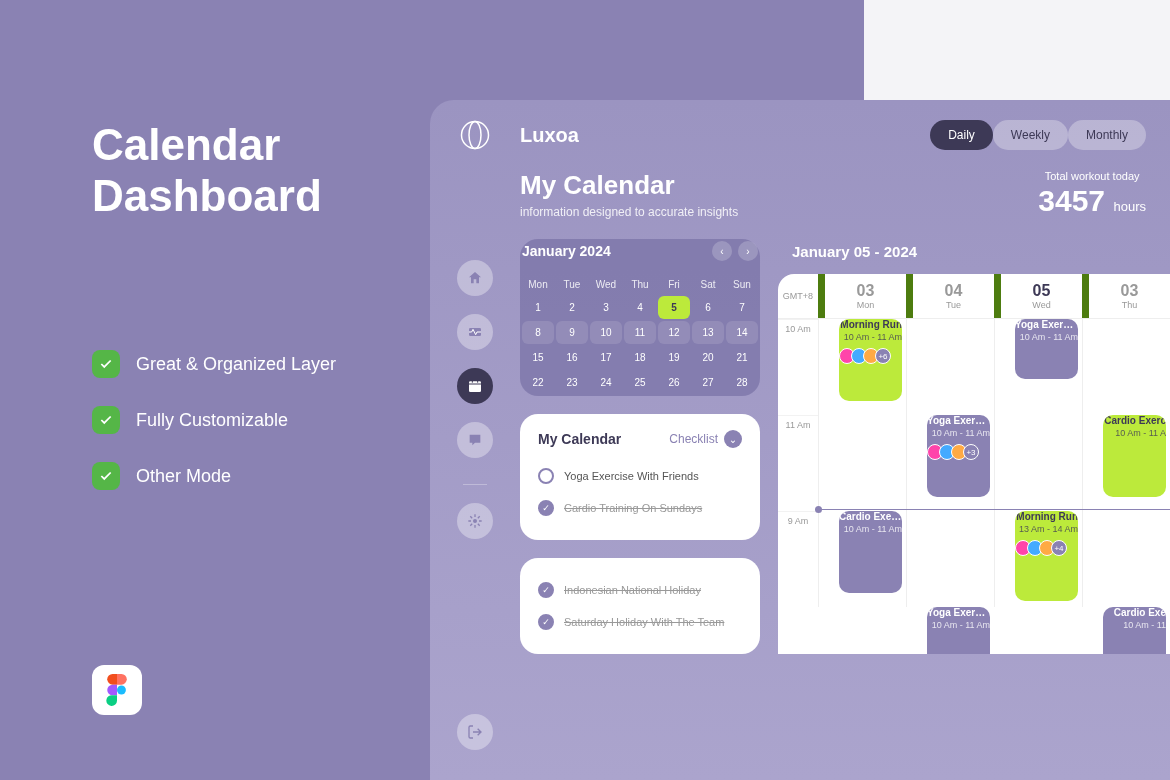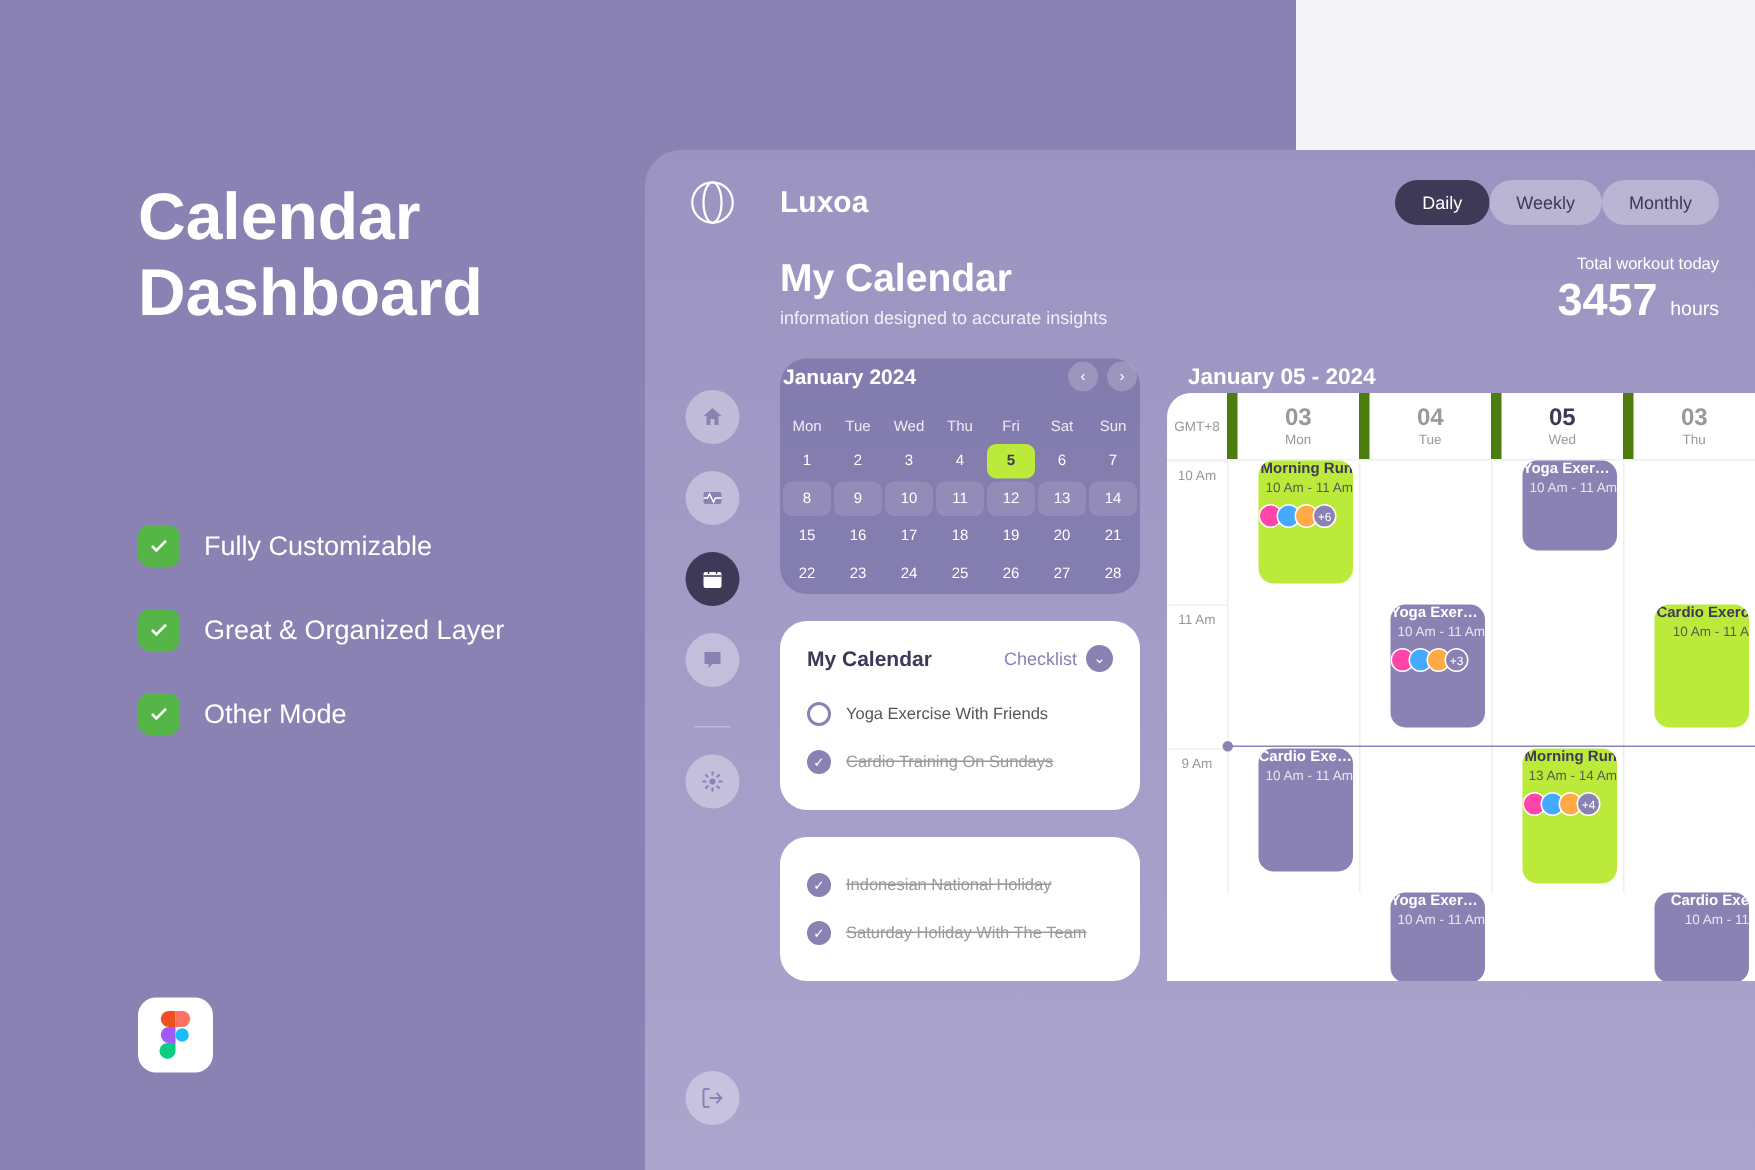--- a/index.html
+++ b/index.html
@@ -28,21 +28,21 @@
 .main { flex: 1; padding: 20px 0 0 0; }
 .topbar { display: flex; align-items: center; padding: 0 24px 0 0; margin-bottom: 20px; }
 .brand { color: white; font-size: 20px; font-weight: 700; }
 .view-toggle { display: flex; margin-left: auto; }
 .view-btn { padding: 8px 18px; border-radius: 18px; font-size: 12px; font-weight: 500; background: rgba(255,255,255,0.3); color: #3d3956; cursor: pointer; }
 .view-btn.active { background: #3d3956; color: white; }
 
 .header-row { display: flex; justify-content: space-between; padding: 0 24px 0 0; margin-bottom: 20px; }
 .page-title { color: white; font-size: 26px; font-weight: 700; margin-bottom: 4px; }
 .page-sub { color: rgba(255,255,255,0.85); font-size: 12px; }
-.stats { text-align: right; margin-left: 41px; }
+.stats { text-align: center; margin-left: 41px; }
 .stats-label { color: white; font-size: 11px; margin-bottom: 2px; }
 .stats-value { color: white; font-size: 30px; font-weight: 700; display: inline; }
 .stats-unit { color: white; font-size: 13px; margin-left: 4px; }
 
 .content { display: flex; gap: 18px; padding-right: 0; }
 .left-col { width: 240px; display: flex; flex-direction: column; gap: 18px; }
 
 .mini-cal { background: rgba(120,112,165,0.7); border-radius: 18px; padding: 2px; }
 .mini-cal-head { display: flex; align-items: center; justify-content: space-between; margin-bottom: 14px; }
 .mini-cal-title { color: white; font-size: 14px; font-weight: 600; }
@@ -60,21 +60,21 @@
 .card-action { color: #8a82b3; font-size: 12px; font-weight: 500; display: flex; align-items: center; gap: 6px; cursor: pointer; }
 .action-icon { width: 18px; height: 18px; background: #8a82b3; border-radius: 50%; display: flex; align-items: center; justify-content: center; color: white; font-size: 10px; }
 .task { display: flex; align-items: center; gap: 10px; padding: 8px 0; font-size: 11px; }
 .task-check { width: 16px; height: 16px; border-radius: 50%; border: 2px solid #8a82b3; flex-shrink: 0; }
 .task-check.done { background: #8a82b3; display: flex; align-items: center; justify-content: center; }
 .task-check.done::after { content: '✓'; color: white; font-size: 9px; }
 .task.done .task-text { text-decoration: line-through; color: #999; }
 .task-text { color: #555; }
 
 .schedule { flex: 1; display: flex; flex-direction: column; background: transparent; }
-.schedule-title { color: white; font-size: 15px; font-weight: 600; padding: 4px 0 2px 14px; }
+.schedule-title { color: white; font-size: 15px; font-weight: 600; padding: 4px 0 14px 14px; }
 .schedule-body { background: white; border-radius: 16px 0 0 0; flex: 1; overflow: hidden; position: relative; }
 .sched-head { display: flex; border-bottom: 1px solid #eee; }
 .tz { width: 40px; font-size: 9px; color: #999; display: flex; align-items: center; justify-content: center; padding: 12px 4px; }
 .day-col { flex: 1; text-align: center; padding: 8px 0; border-left: 7px solid #4d7c0f; }
 .day-num { font-size: 16px; font-weight: 600; color: #999; }
 .day-num.active { color: #3d3956; }
 .day-name { font-size: 9px; color: #999; }
 .sched-grid { position: relative; display: flex; }
 .time-col { width: 40px; }
 .time-slot { height: 96px; font-size: 9px; color: #999; text-align: center; padding-top: 4px; border-top: 1px solid #f2f2f2; }
@@ -106,29 +106,29 @@
   </div>
 </div>
 
 <div class="features">
   <div class="feature-item">
     <div class="check">
         <svg viewBox="0 0 24 24" fill="none" stroke="white" stroke-width="3">
           <polyline points="20 6 9 17 4 12"></polyline>
         </svg>
       </div>
-    <div class="feature-text">Fully Customizable</div>
+    <div class="feature-text">Great &amp; Organized Layer</div>
   </div>
   <div class="feature-item">
     <div class="check">
         <svg viewBox="0 0 24 24" fill="none" stroke="white" stroke-width="3">
           <polyline points="20 6 9 17 4 12"></polyline>
         </svg>
       </div>
-    <div class="feature-text">Great &amp; Organized Layer</div>
+    <div class="feature-text">Fully Customizable</div>
   </div>
   <div class="feature-item">
     <div class="check">
         <svg viewBox="0 0 24 24" fill="none" stroke="white" stroke-width="3">
           <polyline points="20 6 9 17 4 12"></polyline>
         </svg>
       </div>
     <div class="feature-text">Other Mode</div>
   </div>
 </div>

